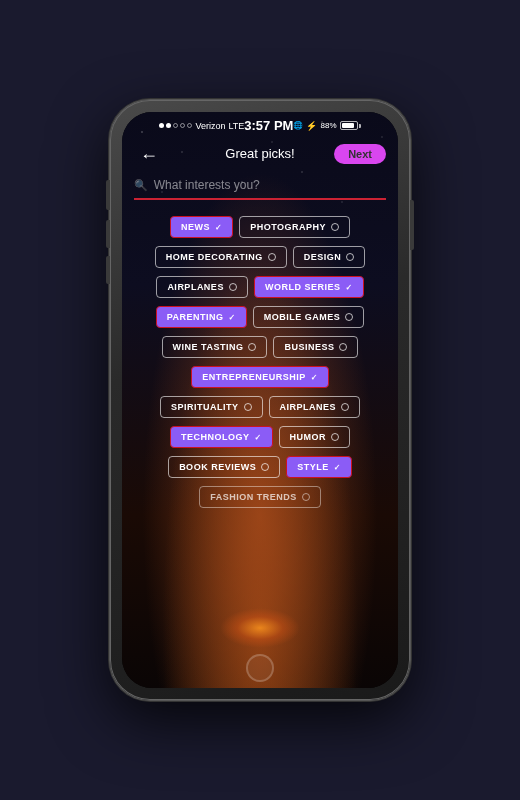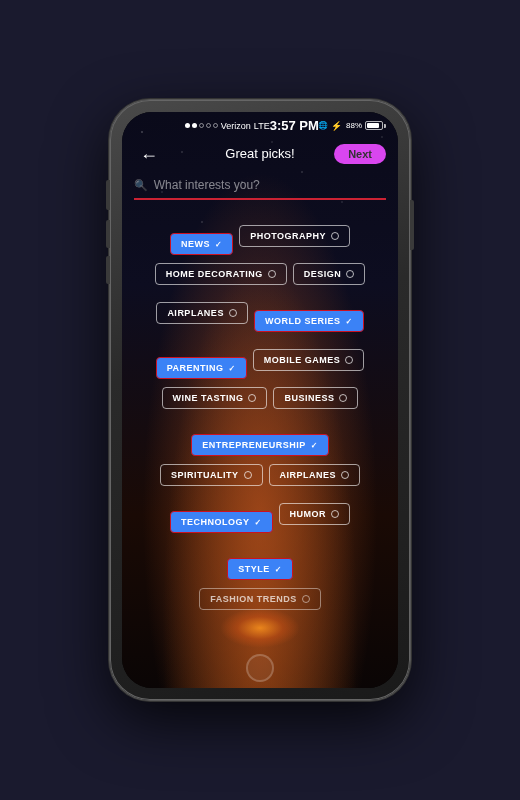--- a/index.html
+++ b/index.html
@@ -108,21 +108,21 @@
       position: relative;
       z-index: 2;
       height: 100%;
       display: flex;
       flex-direction: column;
     }
 
     
     .status-bar {
       display: flex;
-      justify-content: flex-end;
+      justify-content: center;
       align-items: center;
       padding: 6px 12px 2px;
       font-size: 9px;
       color: white;
       font-weight: 500;
     }
 
     .status-left { display: flex; align-items: center; gap: 3px; }
     .status-center { font-weight: 700; font-size: 13px; }
     .status-right { display: flex; align-items: center; gap: 3px; font-size: 8px; }
@@ -238,24 +238,23 @@
       font-weight: 700;
       letter-spacing: 0.5px;
       display: flex;
       align-items: center;
       gap: 5px;
       cursor: pointer;
       border: 1.5px solid transparent;
     }
 
     .tag.selected {
-      background: #3b82f6;
+      background: #8b5cf6;
       color: white;
       border-color: #cc1122;
-      margin-top: 17px;
     }
 
     .tag.unselected {
       background: transparent;
       color: white;
       border-color: rgba(255,255,255,0.6);
       text-align: right;
     }
 
     .tag-check {
@@ -430,20 +429,24 @@
             <span>TECHNOLOGY</span>
             <span class="tag-check">✓</span>
           </div>
           <div class="tag unselected">
             <span>HUMOR</span>
             <span class="tag-circle"></span>
           </div>
         </div>
 
         <div class="tags-row">
+          <div class="tag unselected">
+            <span>BOOK REVIEWS</span>
+            <span class="tag-circle"></span>
+          </div>
           <div class="tag selected">
             <span>STYLE</span>
             <span class="tag-check">✓</span>
           </div>
         </div>
 
         <div class="tags-row">
           <div class="tag unselected" style="opacity:0.7;">
             <span>FASHION TRENDS</span>
             <span class="tag-circle"></span>

